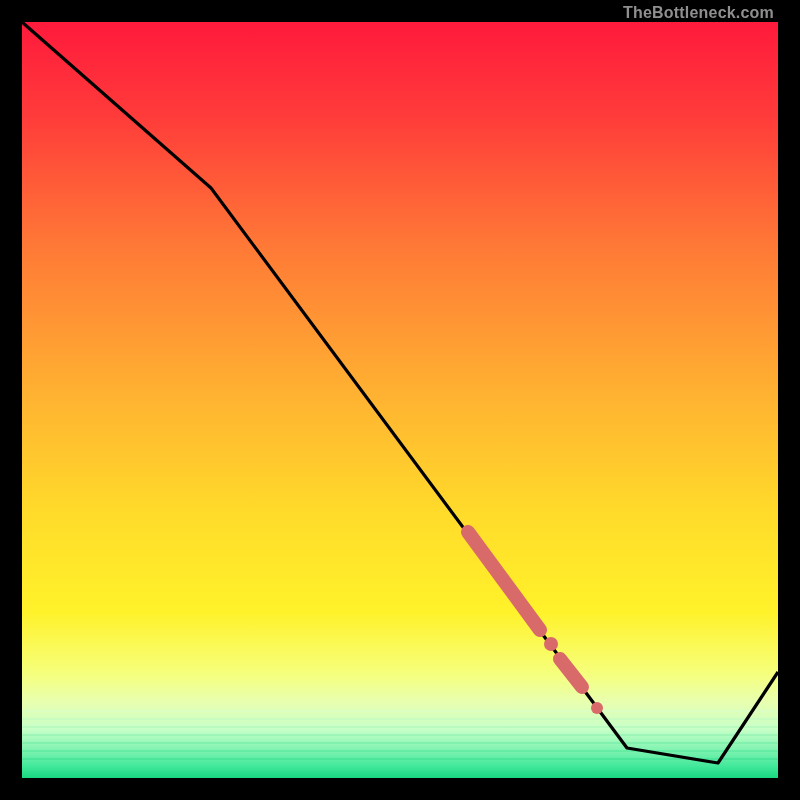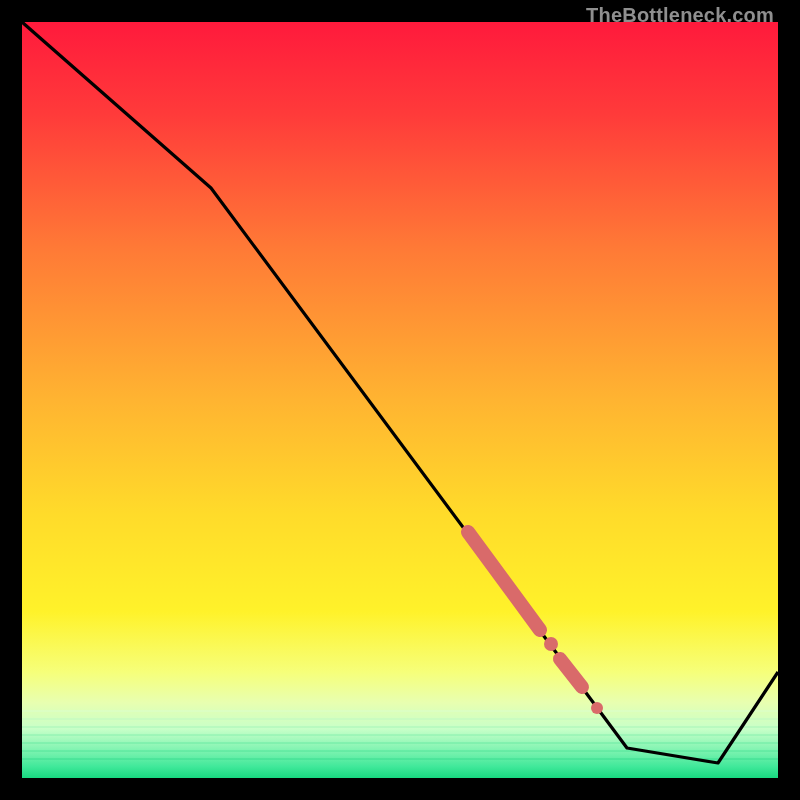--- a/index.html
+++ b/index.html
@@ -23,21 +23,21 @@
     left: 22px;
     top: 22px;
     width: 756px;
     height: 756px;
   }
   .watermark {
     position: absolute;
     top: 4px;
     right: 26px;
     font-family: Arial, Helvetica, sans-serif;
-    font-size: 20px;
+    font-size: 16px;
     font-weight: 600;
     color: #8f8f8f;
     letter-spacing: 0.2px;
     text-align: center;
   }
 </style>
 </head>
 <body>
 
 <div class="frame">

